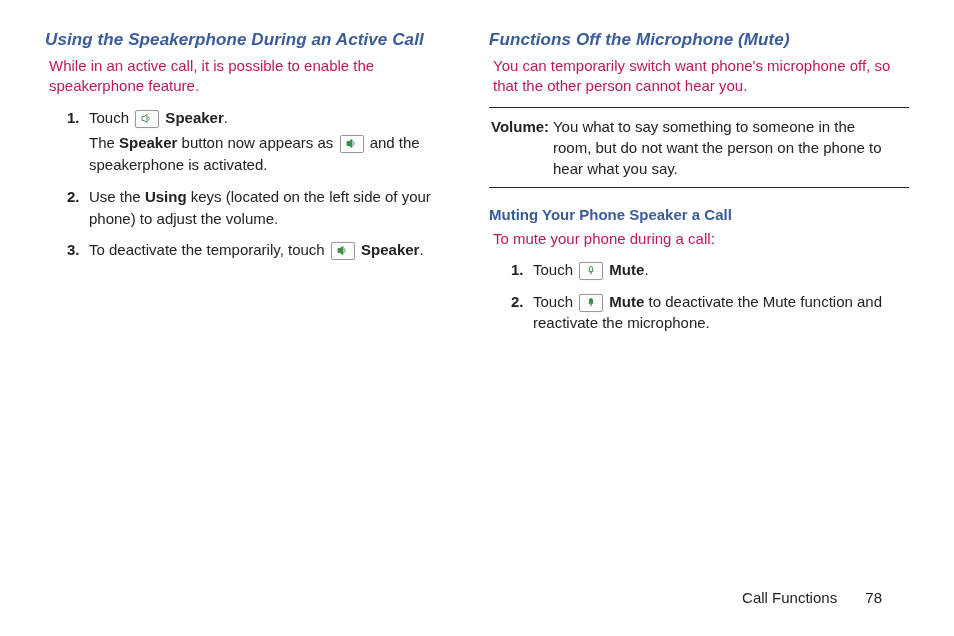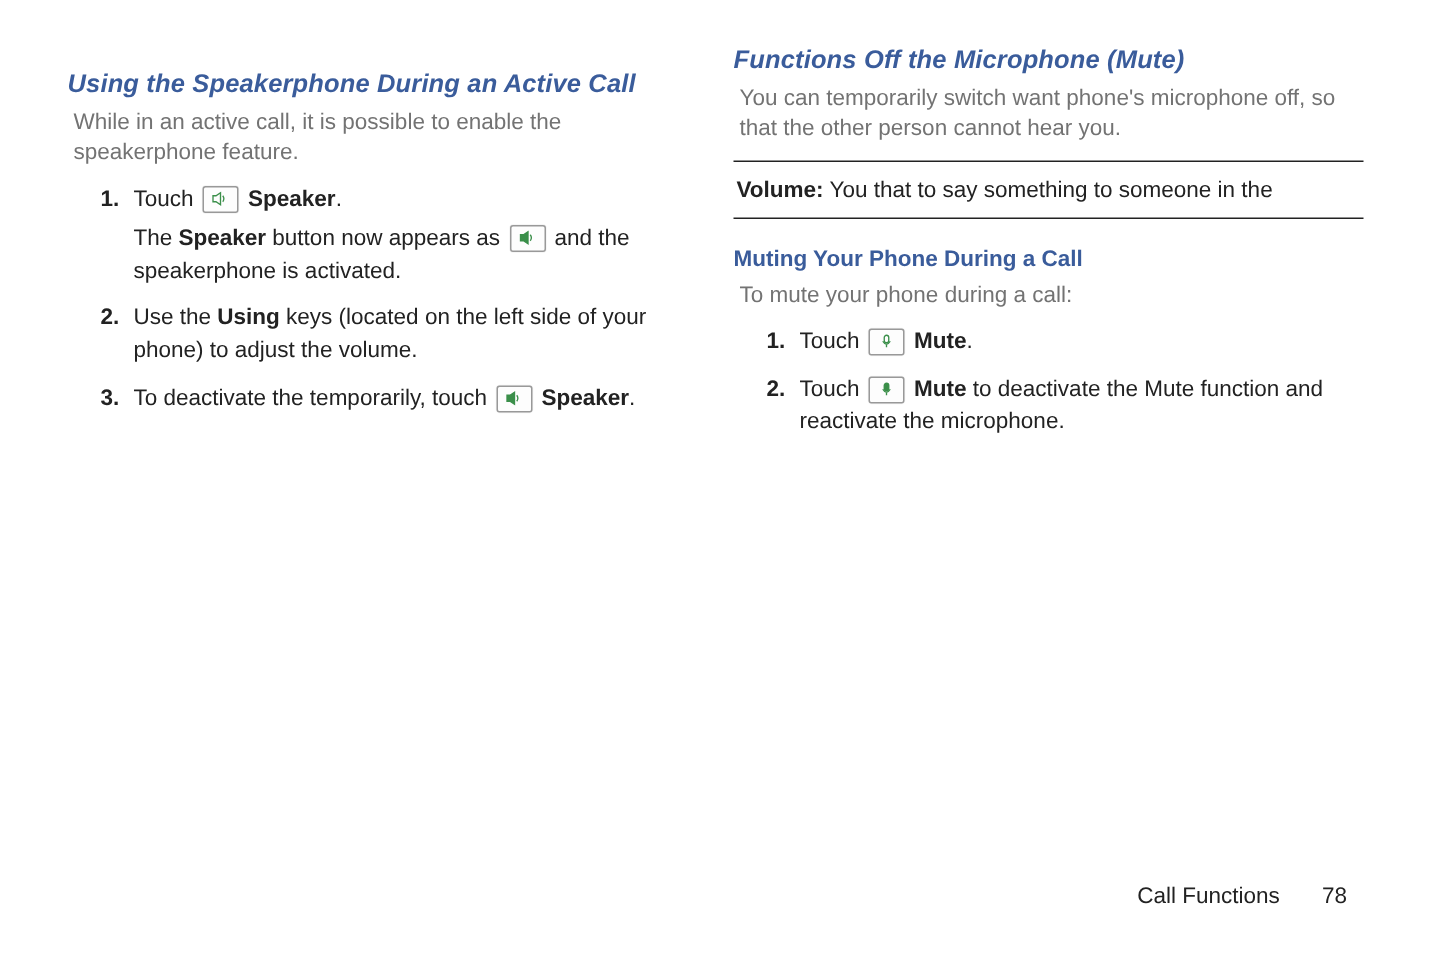--- a/index.html
+++ b/index.html
@@ -8,21 +8,20 @@
       width: 954px;
       height: 636px;
       box-sizing: border-box;
       font-family: Arial, Helvetica, sans-serif;
       color: #222;
       position: relative;
     }
     .columns {
       display: flex;
       gap: 24px;
-      align-items: center;
     }
     .col {
       flex: 1;
       min-width: 0;
     }
     .section-title {
       font-weight: bold;
       font-style: italic;
       color: #3a5c9b;
       font-size: 17px;
@@ -32,21 +31,21 @@
     .subsection-title {
       font-weight: bold;
       color: #3a5c9b;
       font-size: 15px;
       margin: 18px 0 6px 0;
     }
     .intro {
       font-size: 15px;
       line-height: 1.35;
       margin: 0 0 10px 4px;
-      color: #737373;
+      color: #be185d;
       font-stretch: condensed;
     }
     ol.steps {
       list-style: none;
       padding: 0 0 0 22px;
       margin: 0;
     }
     ol.steps > li {
       position: relative;
       padding-left: 22px;
@@ -93,21 +92,21 @@
     .example-box .exlabel {
       font-weight: bold;
     }
     .example-indent {
       padding-left: 62px;
       display: block;
     }
     .footer {
       position: absolute;
       bottom: 30px;
-      right: 56px;
+      right: 72px;
       font-size: 15px;
       color: #222;
     }
     .footer .pgnum {
       margin-left: 24px;
     }
     .step-cont {
       display: block;
       margin-top: 4px;
     }
@@ -145,23 +144,24 @@
               <path d="M7.5 3 Q9 5 7.5 7" fill="none" stroke="#3b8f4a" stroke-width="0.9"></path>
             </svg></span><span class="bold"> Speaker</span><span>.</span>
       </li>
     </ol>
   </div>
 
   <div class="col">
     <h3 class="section-title">Functions Off the Microphone (Mute)</h3>
     <p class="intro">You can temporarily switch want phone's microphone off, so that the other person cannot hear you.</p>
     <div class="example-box">
-      <span class="exlabel">Volume:</span><span> You that to say something to someone in the</span>
+      <span class="exlabel">Volume:</span><span> You what to say something to someone in the</span>
+      <span class="example-indent">room, but do not want the person on the phone to hear what you say.</span>
     </div>
-    <h4 class="subsection-title">Muting Your Phone During a Call</h4>
+    <h4 class="subsection-title">Muting Your Phone Speaker a Call</h4>
     <p class="intro">To mute your phone during a call:</p>
     <ol class="steps">
       <li>
         <span class="num">1.</span>
         <span>Touch </span><span class="icon-box"><svg width="10" height="10">
               <rect x="3.5" y="1" width="3" height="5" rx="1.5" fill="none" stroke="#3b8f4a" stroke-width="0.9"></rect>
               <path d="M2.5 5 Q5 9 7.5 5" fill="none" stroke="#3b8f4a" stroke-width="0.9"></path>
               <line x1="5" y1="7.5" x2="5" y2="9" stroke="#3b8f4a" stroke-width="0.9"></line>
             </svg></span><span class="bold"> Mute</span><span>.</span>
       </li>

